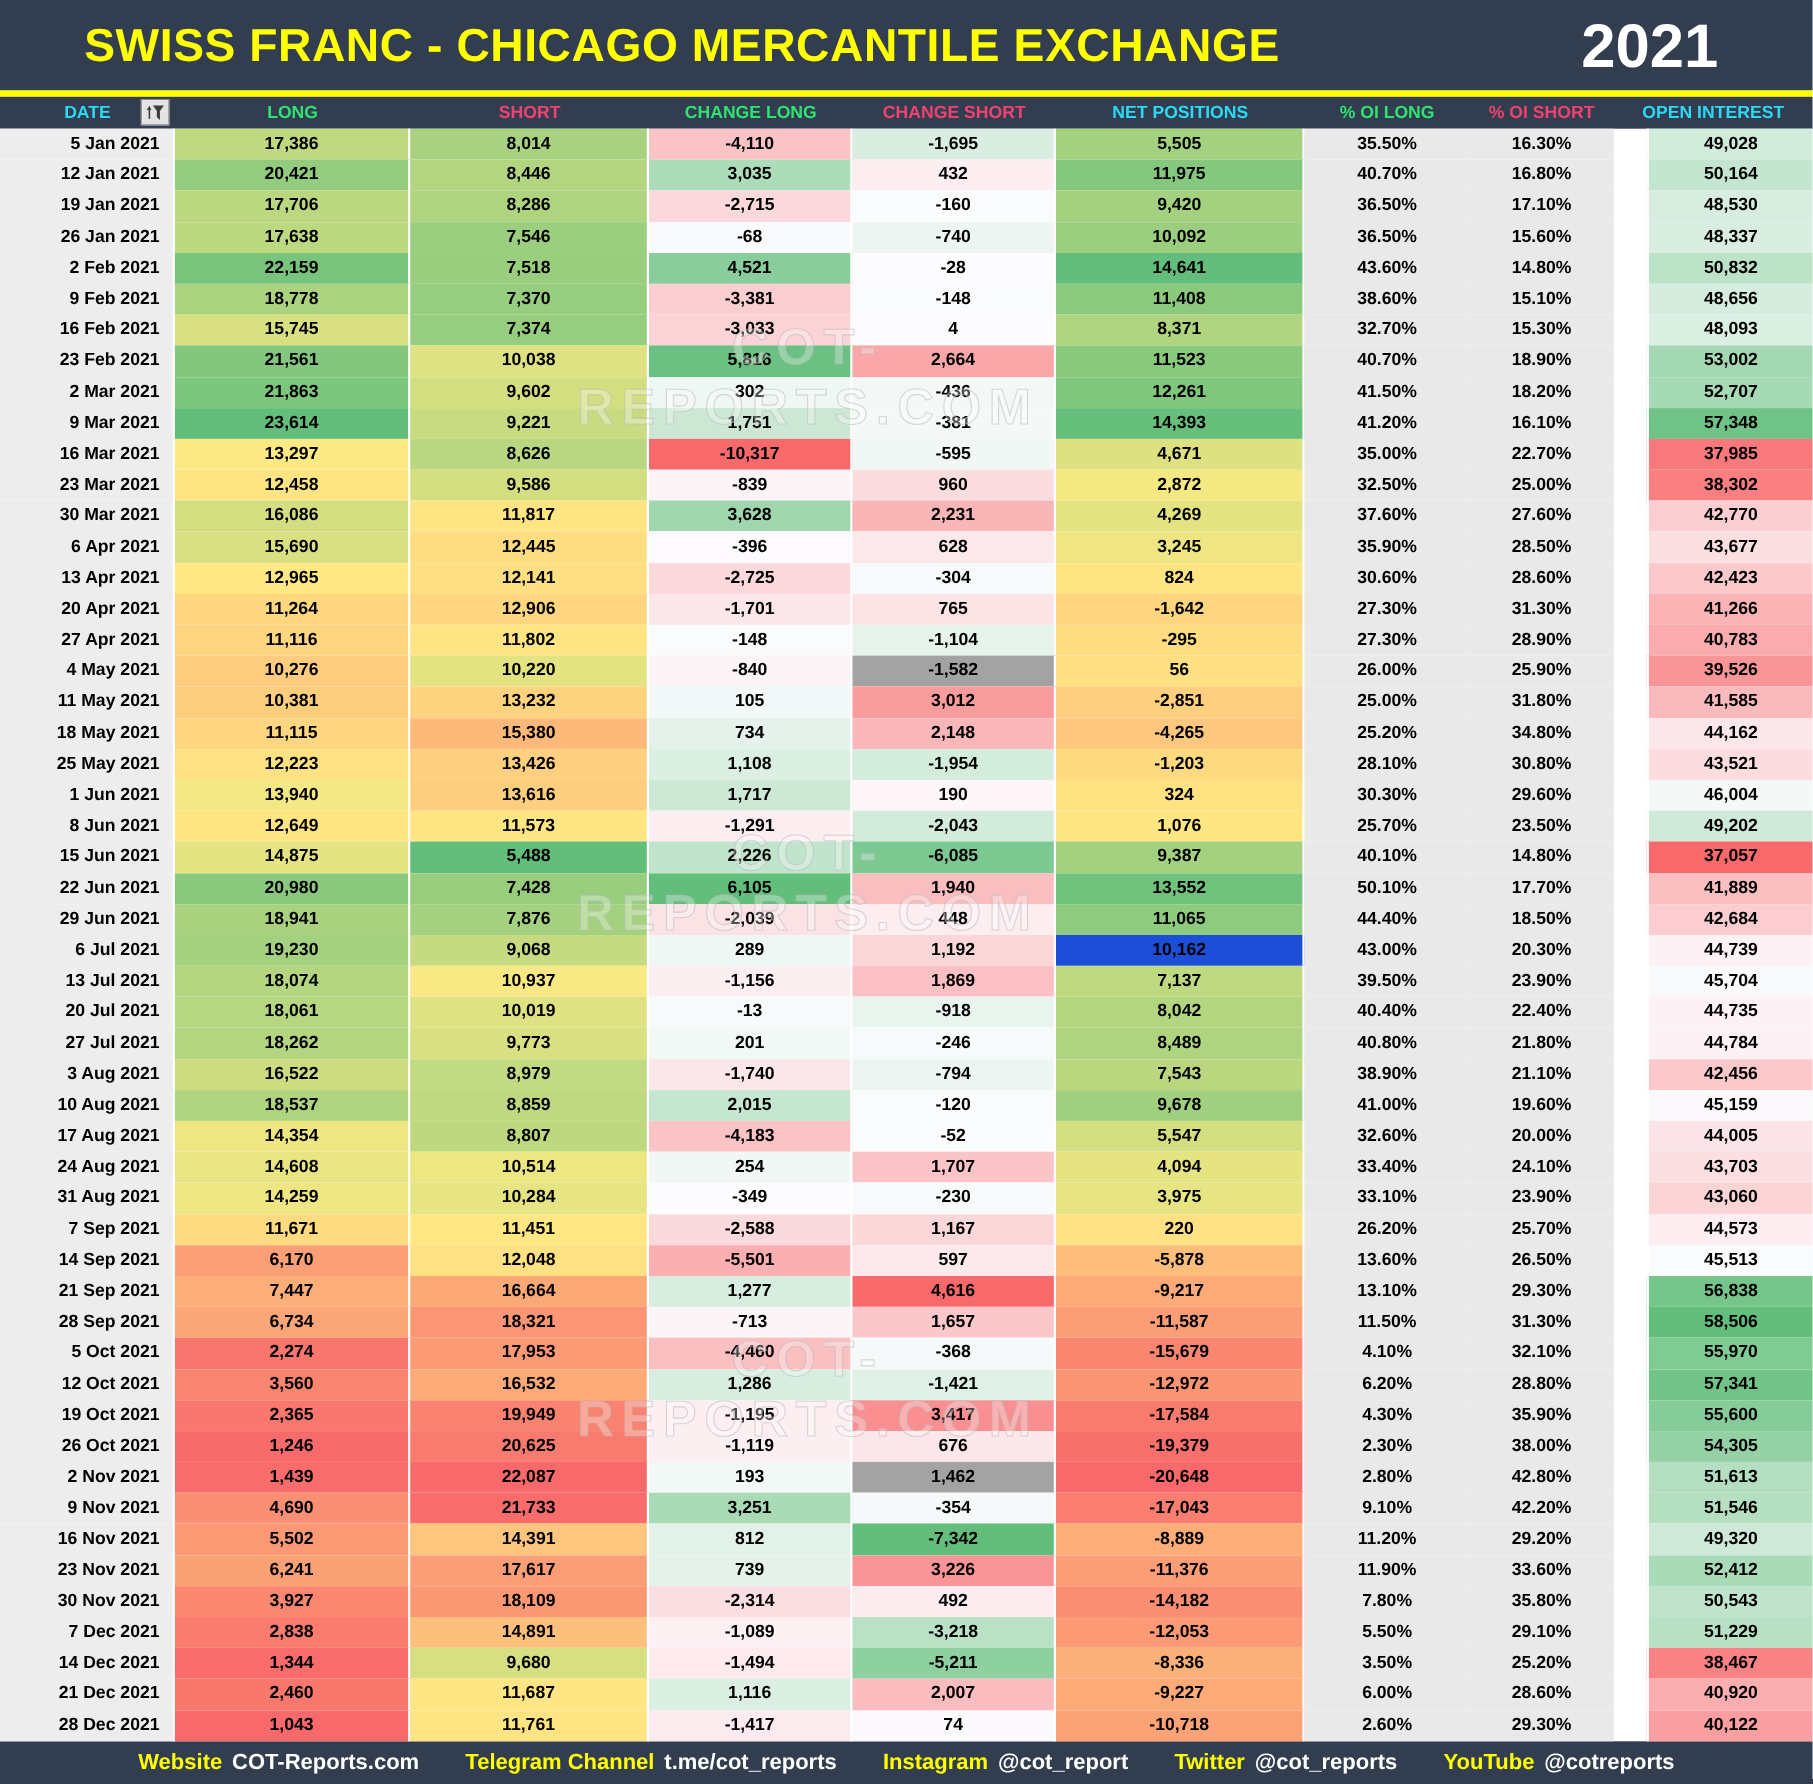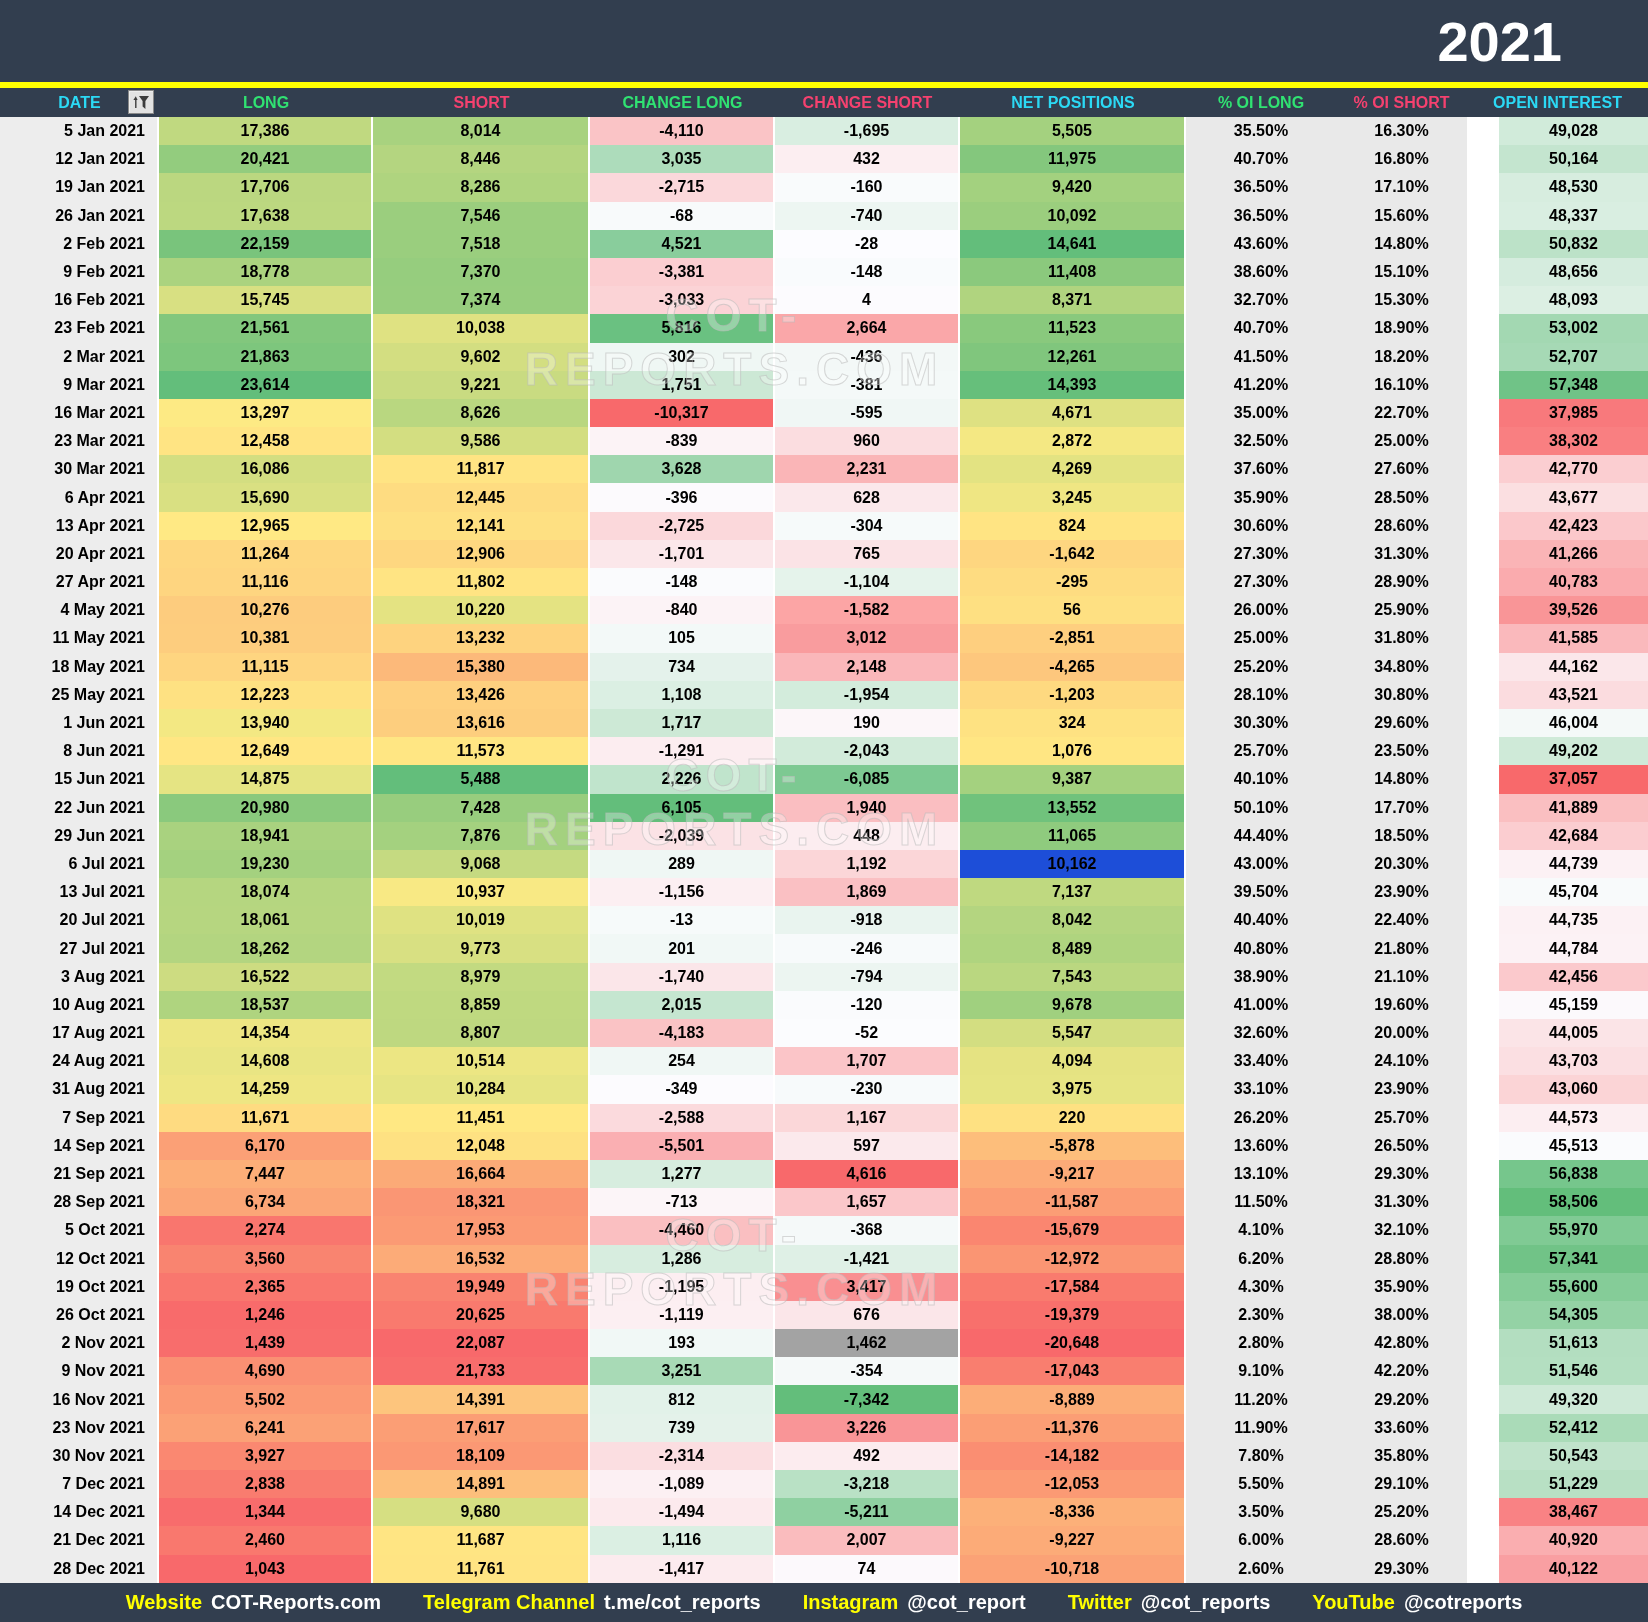--- a/index.html
+++ b/index.html
@@ -50,20 +50,21 @@
   .footer .item { display:flex; align-items:baseline; gap:9px; }
   .footer .lbl { color:#FFFF00; }
   .footer .val { color:#ffffff; }
 </style>
 </head>
 <body>
 
 <div class="app">
 
   <div class="titlebar">
+    <div class="title">SWISS FRANC - CHICAGO MERCANTILE EXCHANGE</div>
     <div class="year">2021</div>
   </div>
 
   <div class="divider"></div>
 
   <div class="thead grid-cols" id="thead">
       <div class="th">
         <span style="color: rgb(43, 217, 245);">DATE</span>
         <span class="filter-btn">
           <svg width="17" height="15" viewBox="0 0 17 15">
@@ -250,21 +251,21 @@
       <div class="td sep-r" style="background: rgb(250, 251, 253);">-148</div>
       <div class="td sep-r" style="background: rgb(229, 243, 235);">-1,104</div>
       <div class="td sep-r" style="background: rgb(254, 220, 129);">-295</div>
       <div class="td pct">27.30%</div>
       <div class="td pct">28.90%</div>
       <div class="td sep-l" style="background: rgb(250, 171, 174);">40,783</div>
       <div class="td sep-r date">4 May 2021</div>
       <div class="td sep-r" style="background: rgb(253, 204, 126);">10,276</div>
       <div class="td sep-r" style="background: rgb(228, 227, 130);">10,220</div>
       <div class="td sep-r" style="background: rgb(252, 243, 246);">-840</div>
-      <div class="td sep-r" style="background: #fca5a5;">-1,582</div>
+      <div class="td sep-r" style="background: #a3a3a3;">-1,582</div>
       <div class="td sep-r" style="background: rgb(254, 224, 130);">56</div>
       <div class="td pct">26.00%</div>
       <div class="td pct">25.90%</div>
       <div class="td sep-l" style="background: rgb(249, 149, 151);">39,526</div>
       <div class="td sep-r date">11 May 2021</div>
       <div class="td sep-r" style="background: rgb(253, 205, 126);">10,381</div>
       <div class="td sep-r" style="background: rgb(254, 211, 127);">13,232</div>
       <div class="td sep-r" style="background: rgb(243, 249, 248);">105</div>
       <div class="td sep-r" style="background: rgb(249, 156, 158);">3,012</div>
       <div class="td sep-r" style="background: rgb(254, 207, 127);">-2,851</div>

